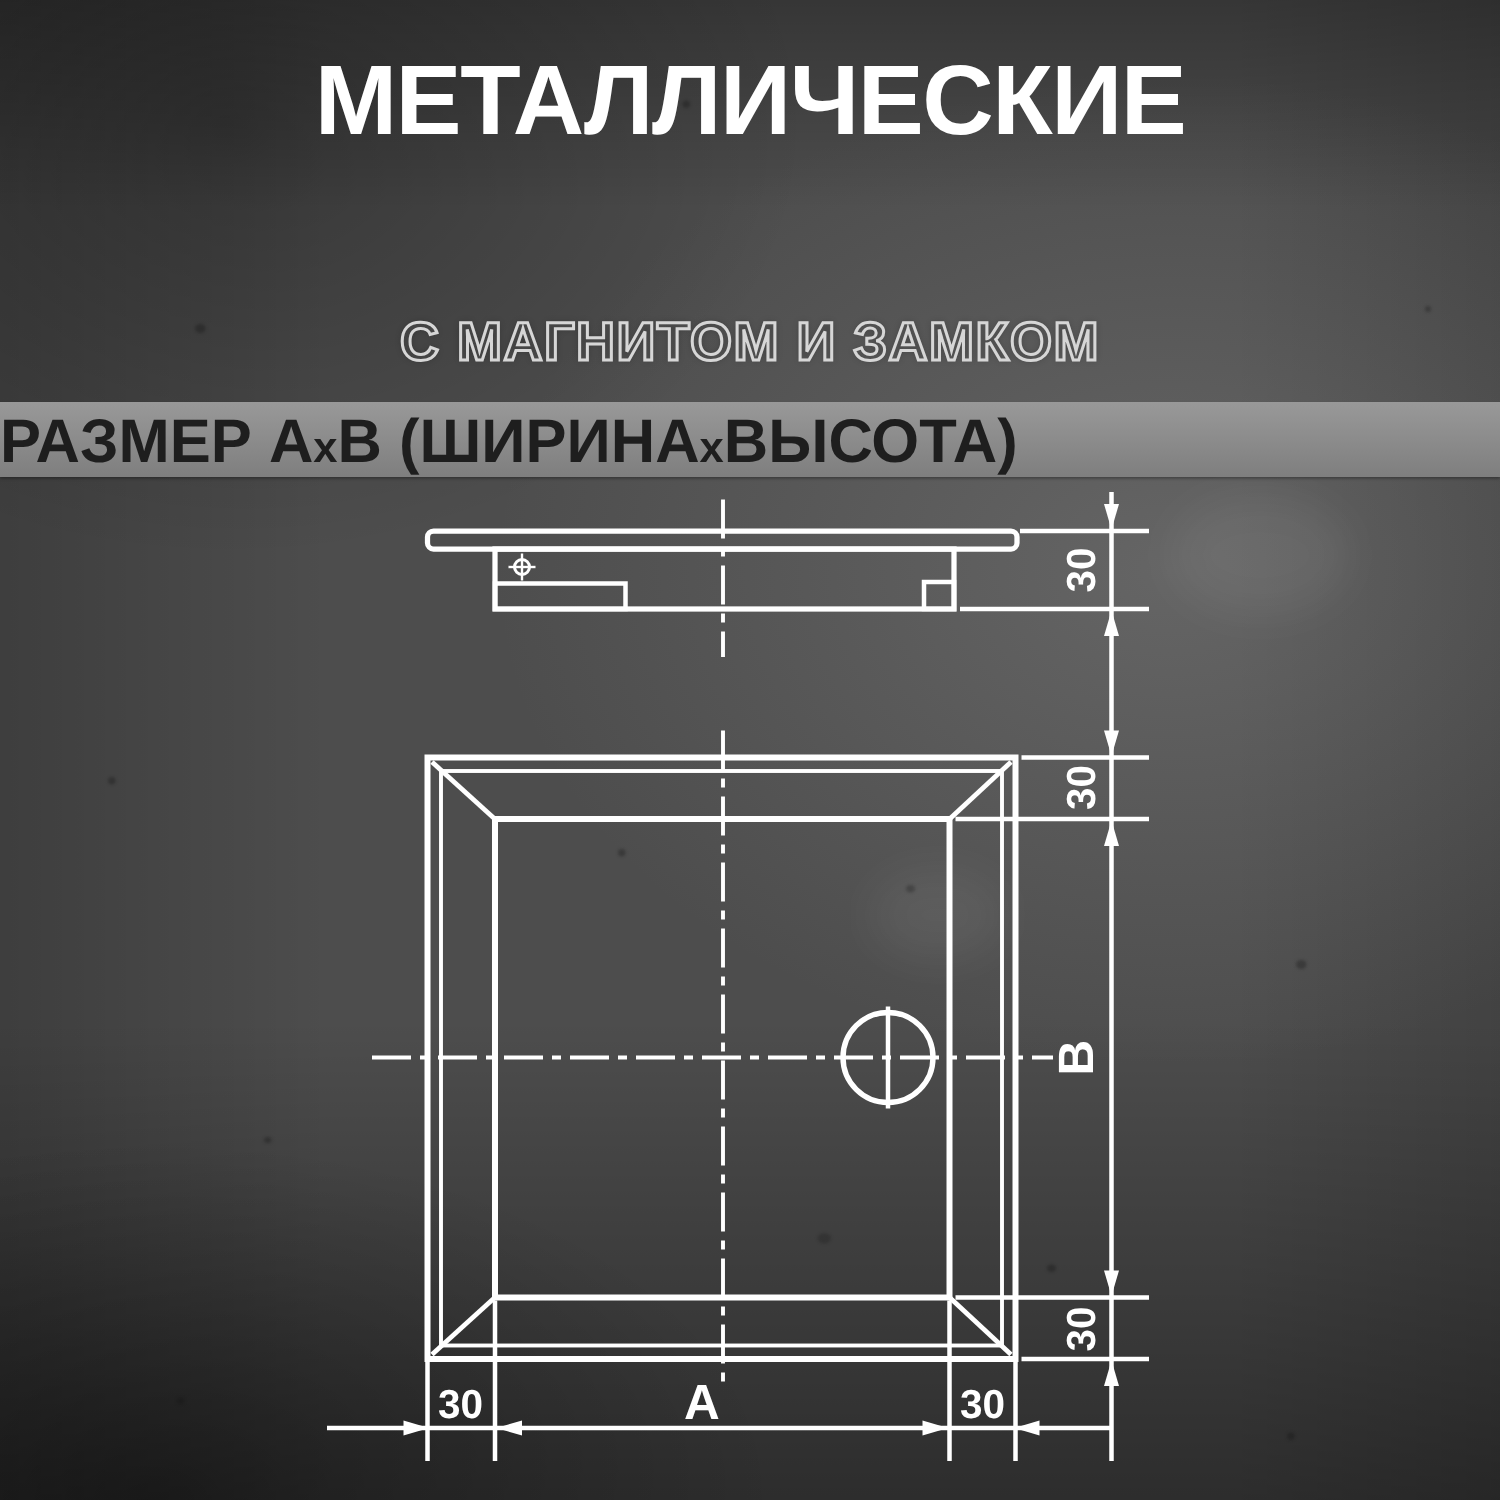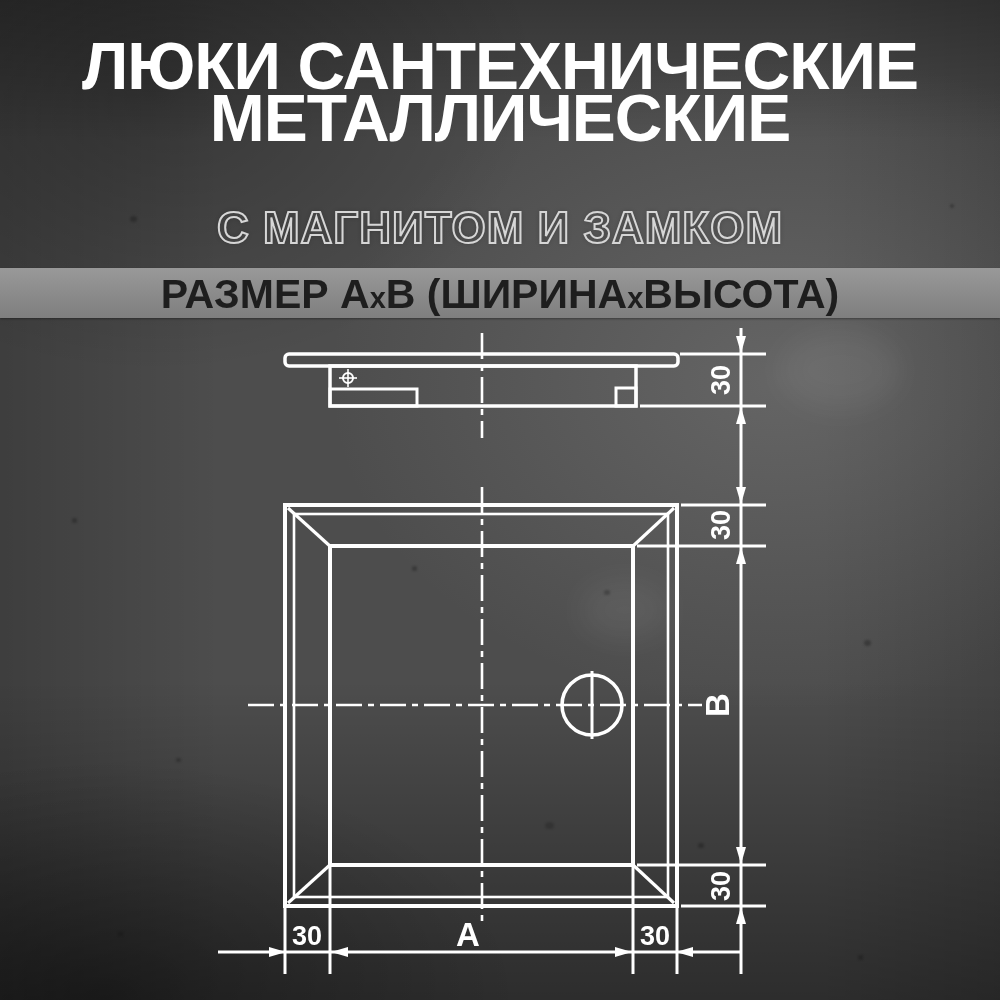--- a/index.html
+++ b/index.html
@@ -14,29 +14,29 @@
       linear-gradient(to right, rgba(0,0,0,.20) 0%, rgba(0,0,0,0) 22%, rgba(0,0,0,0) 82%, rgba(0,0,0,.14) 100%),
       #4d4d4d;
   }
   .speck{position:absolute;border-radius:50%;background:rgba(15,15,15,.32);filter:blur(1px);}
   .smudge{position:absolute;border-radius:50%;background:rgba(255,255,255,.06);filter:blur(14px);}
   .title{position:absolute;left:0;top:40px;width:1000px;text-align:center;color:#fff;
          font-weight:bold;font-size:66px;letter-spacing:-1px;}
   .title .line{height:52px;line-height:52px;white-space:nowrap;}
   .subtitle{
     position:absolute;left:0;top:202px;width:1000px;height:52px;line-height:52px;
-    text-align:center;font-weight:bold;font-size:44px;letter-spacing:1px;white-space:nowrap;
+    text-align:center;font-weight:bold;font-size:36px;letter-spacing:1px;white-space:nowrap;
     color:rgba(120,120,120,.18);
     -webkit-text-stroke:2px #d6d6d6;
     text-shadow:0 0 5px rgba(0,0,0,.25);
   }
   .banner{
     position:absolute;left:0;top:268px;width:1000px;height:50px;line-height:52px;
     background:linear-gradient(to bottom, rgba(255,255,255,.10), rgba(0,0,0,.10)), #8d8d8d;
-    text-align:center;font-weight:bold;font-size:41px;color:#1e1e1e;
+    font-weight:bold;font-size:41px;color:#1e1e1e;
     white-space:nowrap;box-shadow:0 1px 2px rgba(0,0,0,.35);
   }
   .banner .small-x{font-size:29px;}
   svg text{font-family:"Liberation Sans",sans-serif;font-weight:bold;fill:#ffffff;}
   .dim-num{font-size:27px;}
   .dim-letter{font-size:33px;}
 </style>
 </head>
 <body>
 
@@ -52,21 +52,20 @@
   <div class="speck" style="left:950px;top:204px;width:4px;height:4px;"></div>
   <div class="speck" style="left:604px;top:590px;width:6px;height:5px;"></div>
   <div class="speck" style="left:412px;top:566px;width:5px;height:5px;"></div>
   <div class="speck" style="left:118px;top:932px;width:5px;height:4px;"></div>
   <div class="speck" style="left:858px;top:955px;width:5px;height:5px;"></div>
   <div class="speck" style="left:545px;top:822px;width:9px;height:7px;background:rgba(15,15,15,.22);"></div>
   <div class="smudge" style="left:580px;top:580px;width:90px;height:60px;"></div>
   <div class="smudge" style="left:780px;top:330px;width:120px;height:80px;"></div>
 
   <div class="title">
-    <div class="line">ЛЮКИ САНТЕХНИЧЕСКИЕ</div>
     <div class="line">МЕТАЛЛИЧЕСКИЕ</div>
   </div>
 
   <div class="subtitle">С МАГНИТОМ И ЗАМКОМ</div>
 
   <div class="banner"><span>РАЗМЕР А</span><span class="small-x">х</span><span>В (ШИРИНА</span><span class="small-x">х</span><span>ВЫСОТА)</span></div>
 
   <svg width="1000" height="1000" viewBox="0 0 1000 1000" style="position:absolute;left:0;top:0;">
 
     <g stroke="#ffffff" fill="none">

